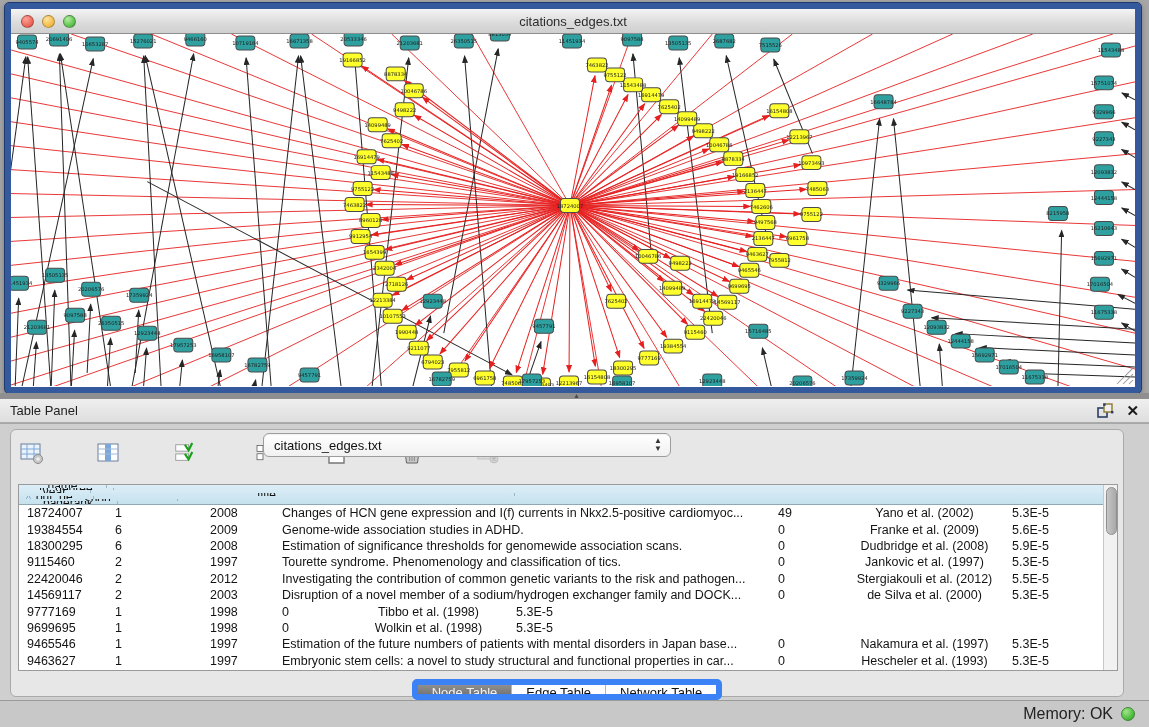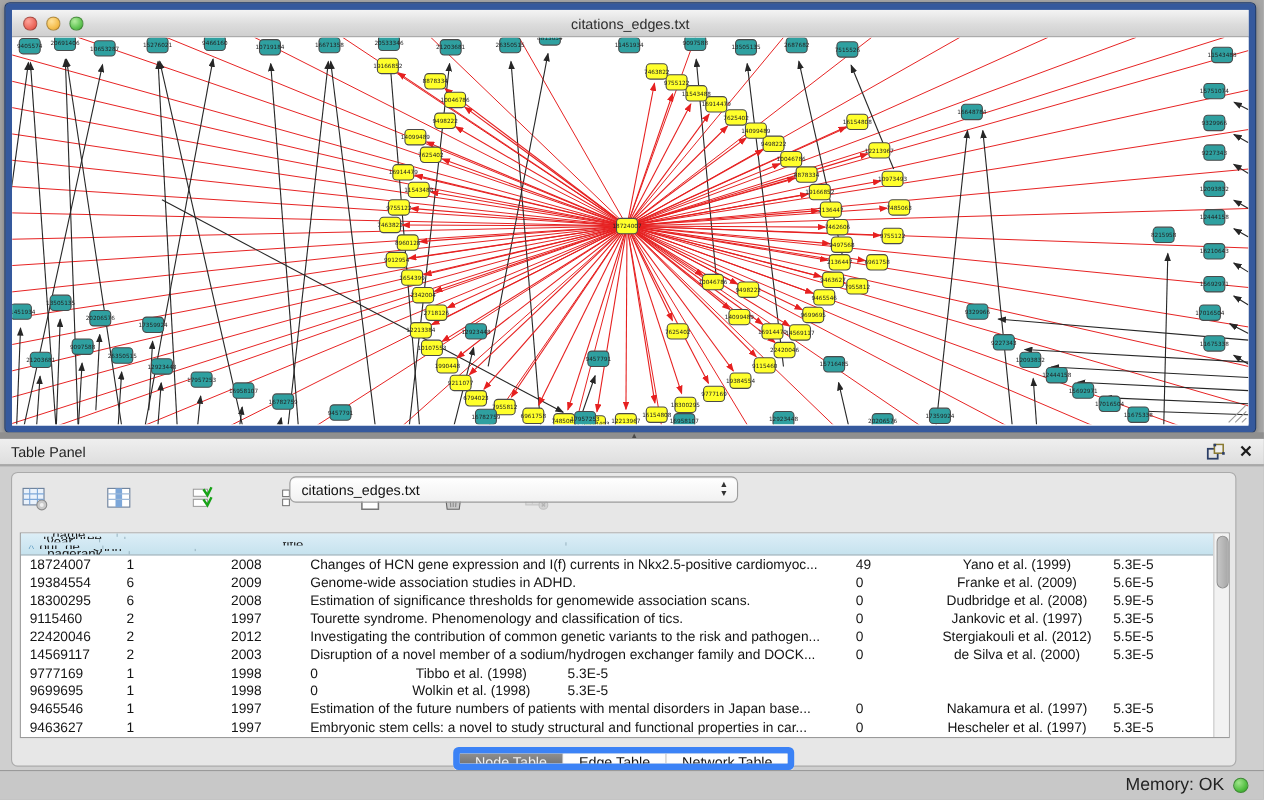--- a/index.html
+++ b/index.html
@@ -861,21 +861,21 @@
             <div class="th c5">short</div>
             <div class="th c6">pagerank</div>
           </div>
         <div class="tbody">
             <div class="row">
               <span class="cell c0">18724007</span>
               <span class="cell c1">1</span>
               <span class="cell c2">2008</span>
               <span class="cell c3">Changes of HCN gene expression and I(f) currents in Nkx2.5-positive cardiomyoc...</span>
               <span class="cell c4">49</span>
-              <span class="cell c5">Yano et al. (1999)</span>
+              <span class="cell c5">Yano et al. (2002)</span>
               <span class="cell c6">5.3E-5</span>
             </div>
             <div class="row">
               <span class="cell c0">19384554</span>
               <span class="cell c1">6</span>
               <span class="cell c2">2009</span>
               <span class="cell c3">Genome-wide association studies in ADHD.</span>
               <span class="cell c4">0</span>
               <span class="cell c5">Franke et al. (2009)</span>
               <span class="cell c6">5.6E-5</span>
@@ -940,21 +940,21 @@
               <span class="cell c4">0</span>
               <span class="cell c5">Nakamura et al. (1997)</span>
               <span class="cell c6">5.3E-5</span>
             </div>
             <div class="row">
               <span class="cell c0">9463627</span>
               <span class="cell c1">1</span>
               <span class="cell c2">1997</span>
               <span class="cell c3">Embryonic stem cells: a novel to study structural and functional properties in car...</span>
               <span class="cell c4">0</span>
-              <span class="cell c5">Hescheler et al. (1997)</span>
+              <span class="cell c5">Hescheler et al. (1993)</span>
               <span class="cell c6">5.3E-5</span>
             </div>
           </div>
       </div>
       <div class="vscroll">
         <div class="vthumb"></div>
       </div>
     </div>
 
     <div class="tabs">

